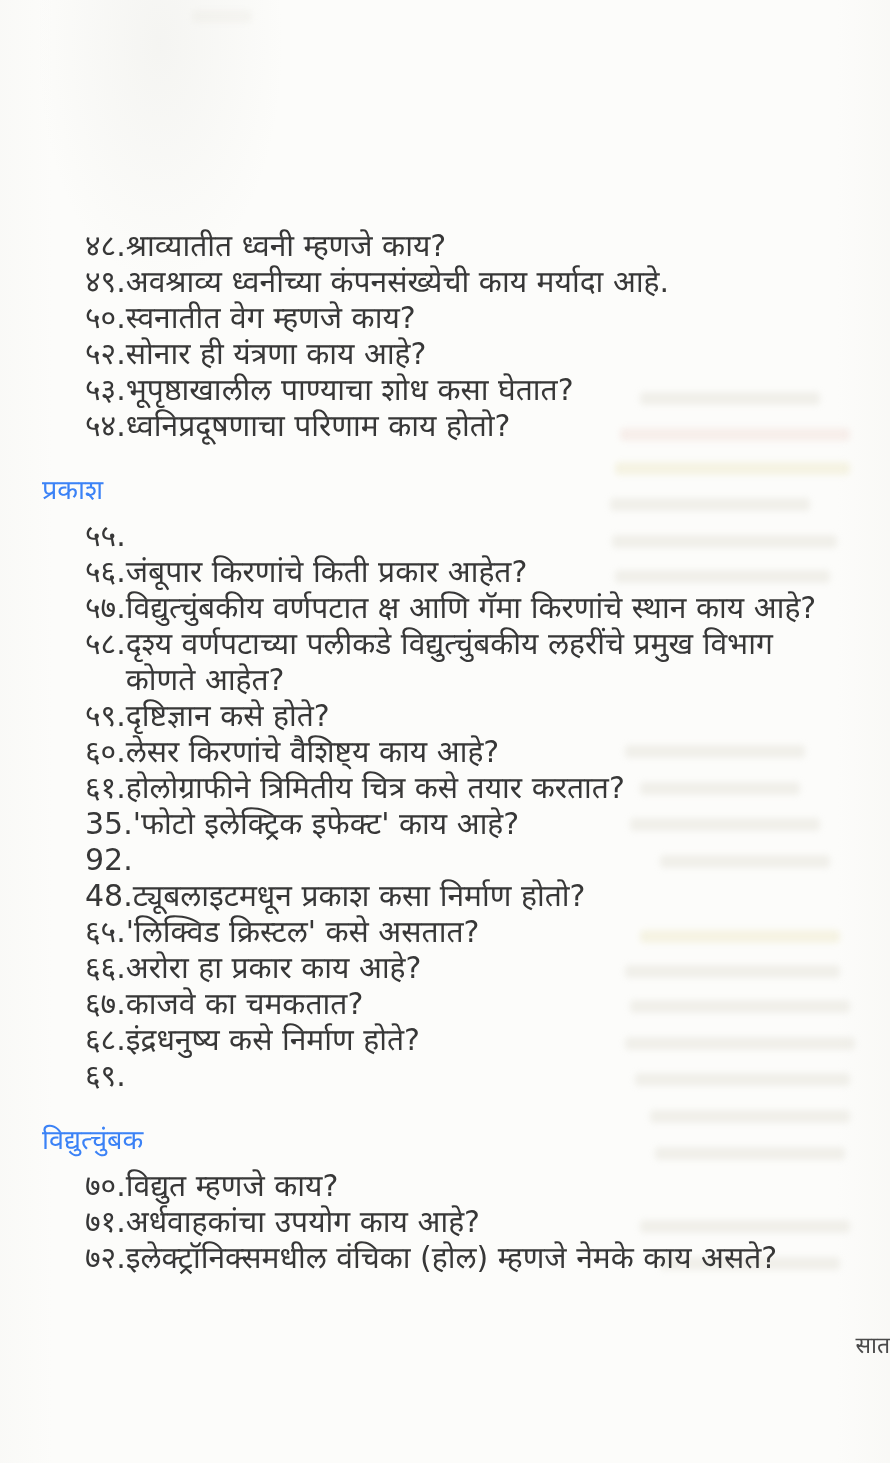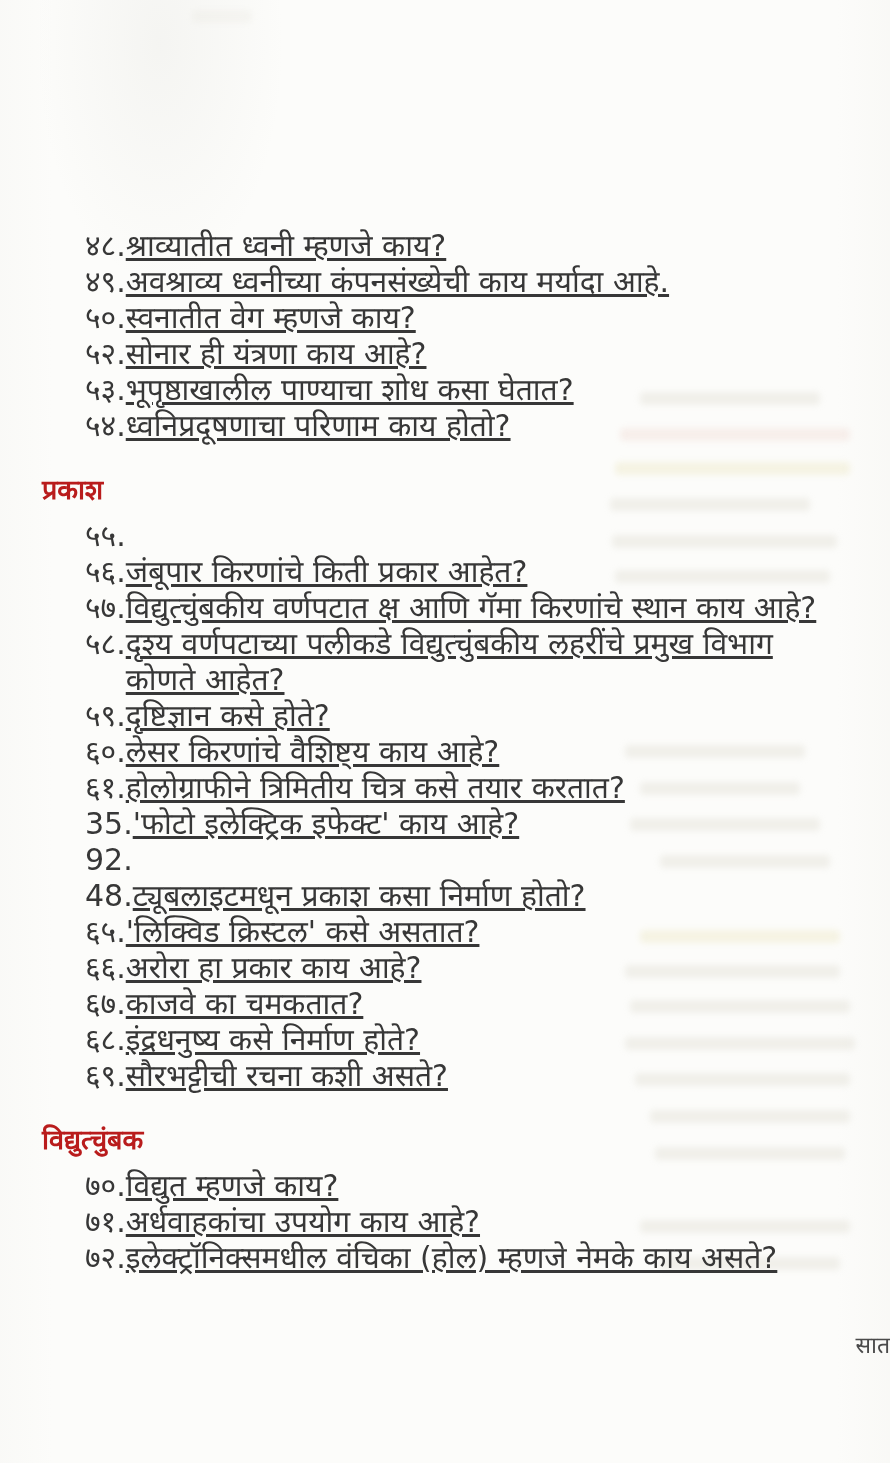--- a/index.html
+++ b/index.html
@@ -26,38 +26,37 @@
   }
   #toc {
     position: absolute;
     top: 228px;
     left: 42px;
     right: 40px;
   }
   .toc-section { margin: 0; }
   h2.section-heading {
     font-size: 27px;
-    font-weight: bold;
-    color: #b91c1c;
+    font-weight: normal;
+    color: #3b82f6;
     margin: 26px 0 8px 0;
     line-height: 40px;
   }
   .row {
     display: flex;
     padding-left: 43px;
     font-size: 30px;
     line-height: 36px;
     color: #373737;
   }
   .row .num {
     flex: 0 0 40px;
   }
   .row .txt {
     flex: 1;
-    text-decoration: underline;
   }
   footer.page-footer {
     position: absolute;
     top: 1330px;
     left: 0;
     width: 100%;
     text-align: right;
     font-size: 23px;
     color: #4a4a4a;
     line-height: 30px;
@@ -174,21 +173,20 @@
       <div class="row">
         <span class="num">६७.</span>
         <span class="txt">काजवे का चमकतात?</span>
       </div>
       <div class="row">
         <span class="num">६८.</span>
         <span class="txt">इंद्रधनुष्य कसे निर्माण होते?</span>
       </div>
       <div class="row">
         <span class="num">६९.</span>
-        <span class="txt">सौरभट्टीची रचना कशी असते?</span>
       </div>
     </section>
     <section class="toc-section">
       <h2 class="section-heading">विद्युत्चुंबक</h2>
       <div class="row">
         <span class="num">७०.</span>
         <span class="txt">विद्युत म्हणजे काय?</span>
       </div>
       <div class="row">
         <span class="num">७१.</span>

